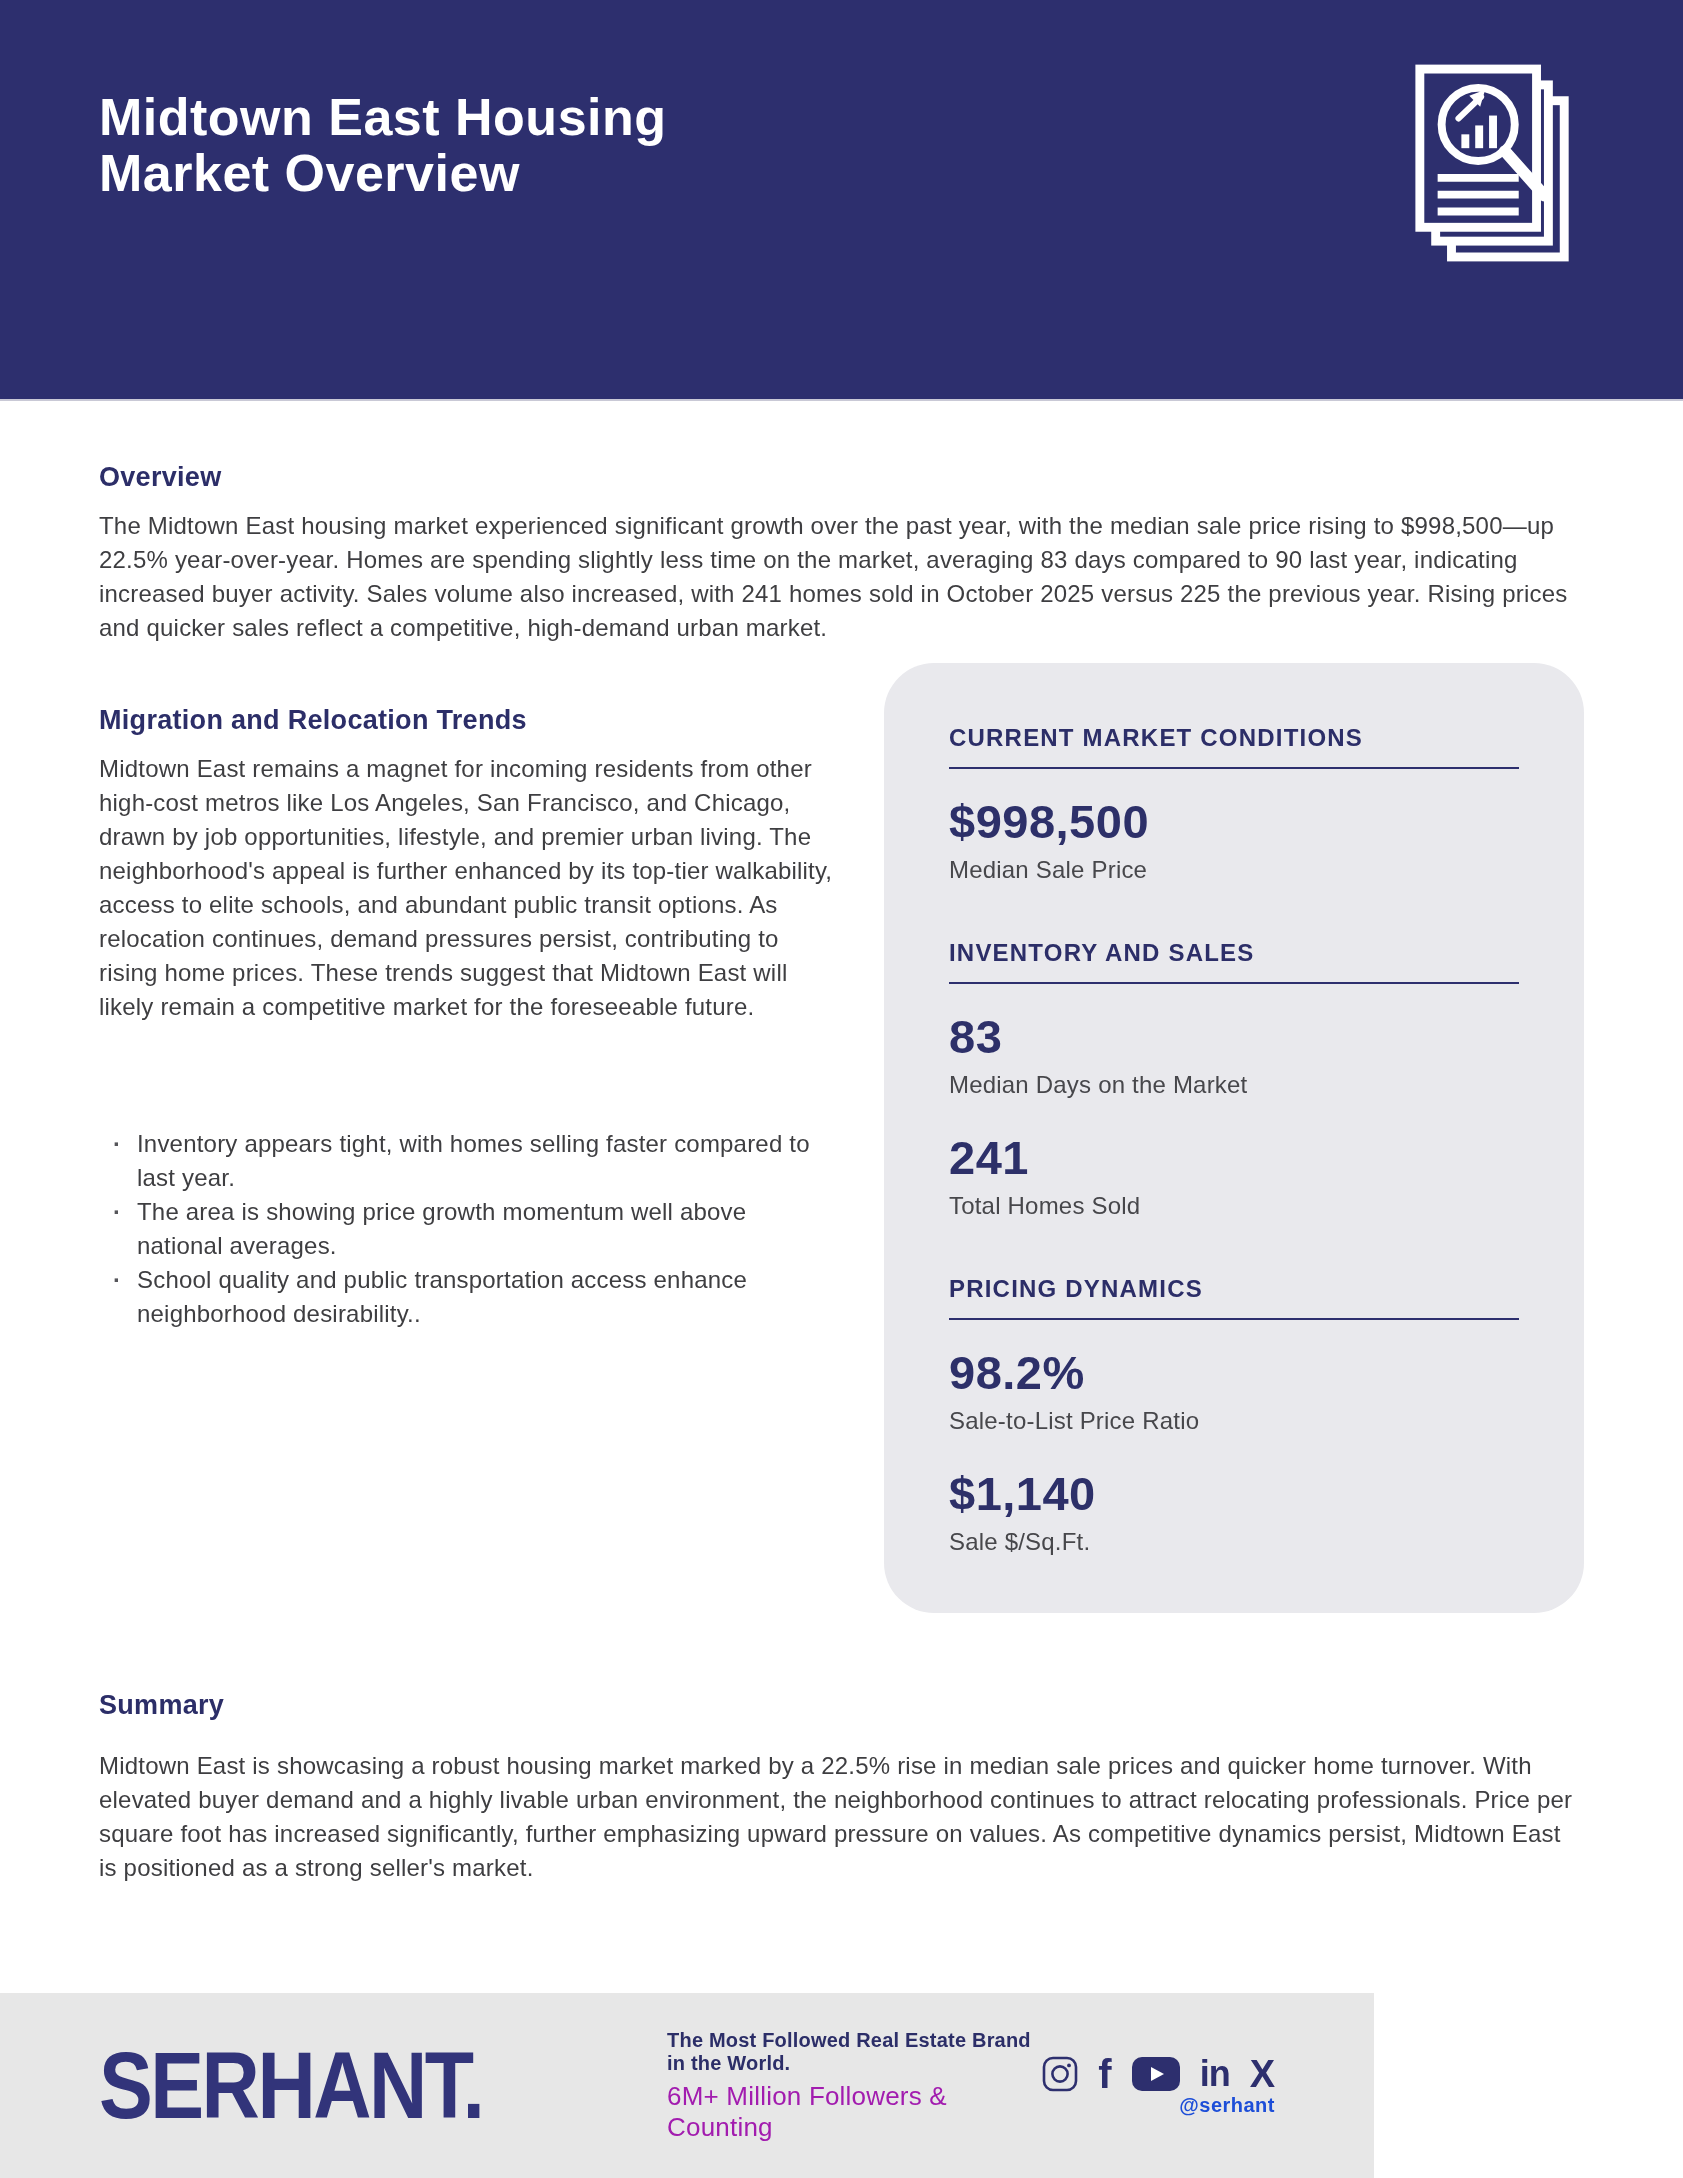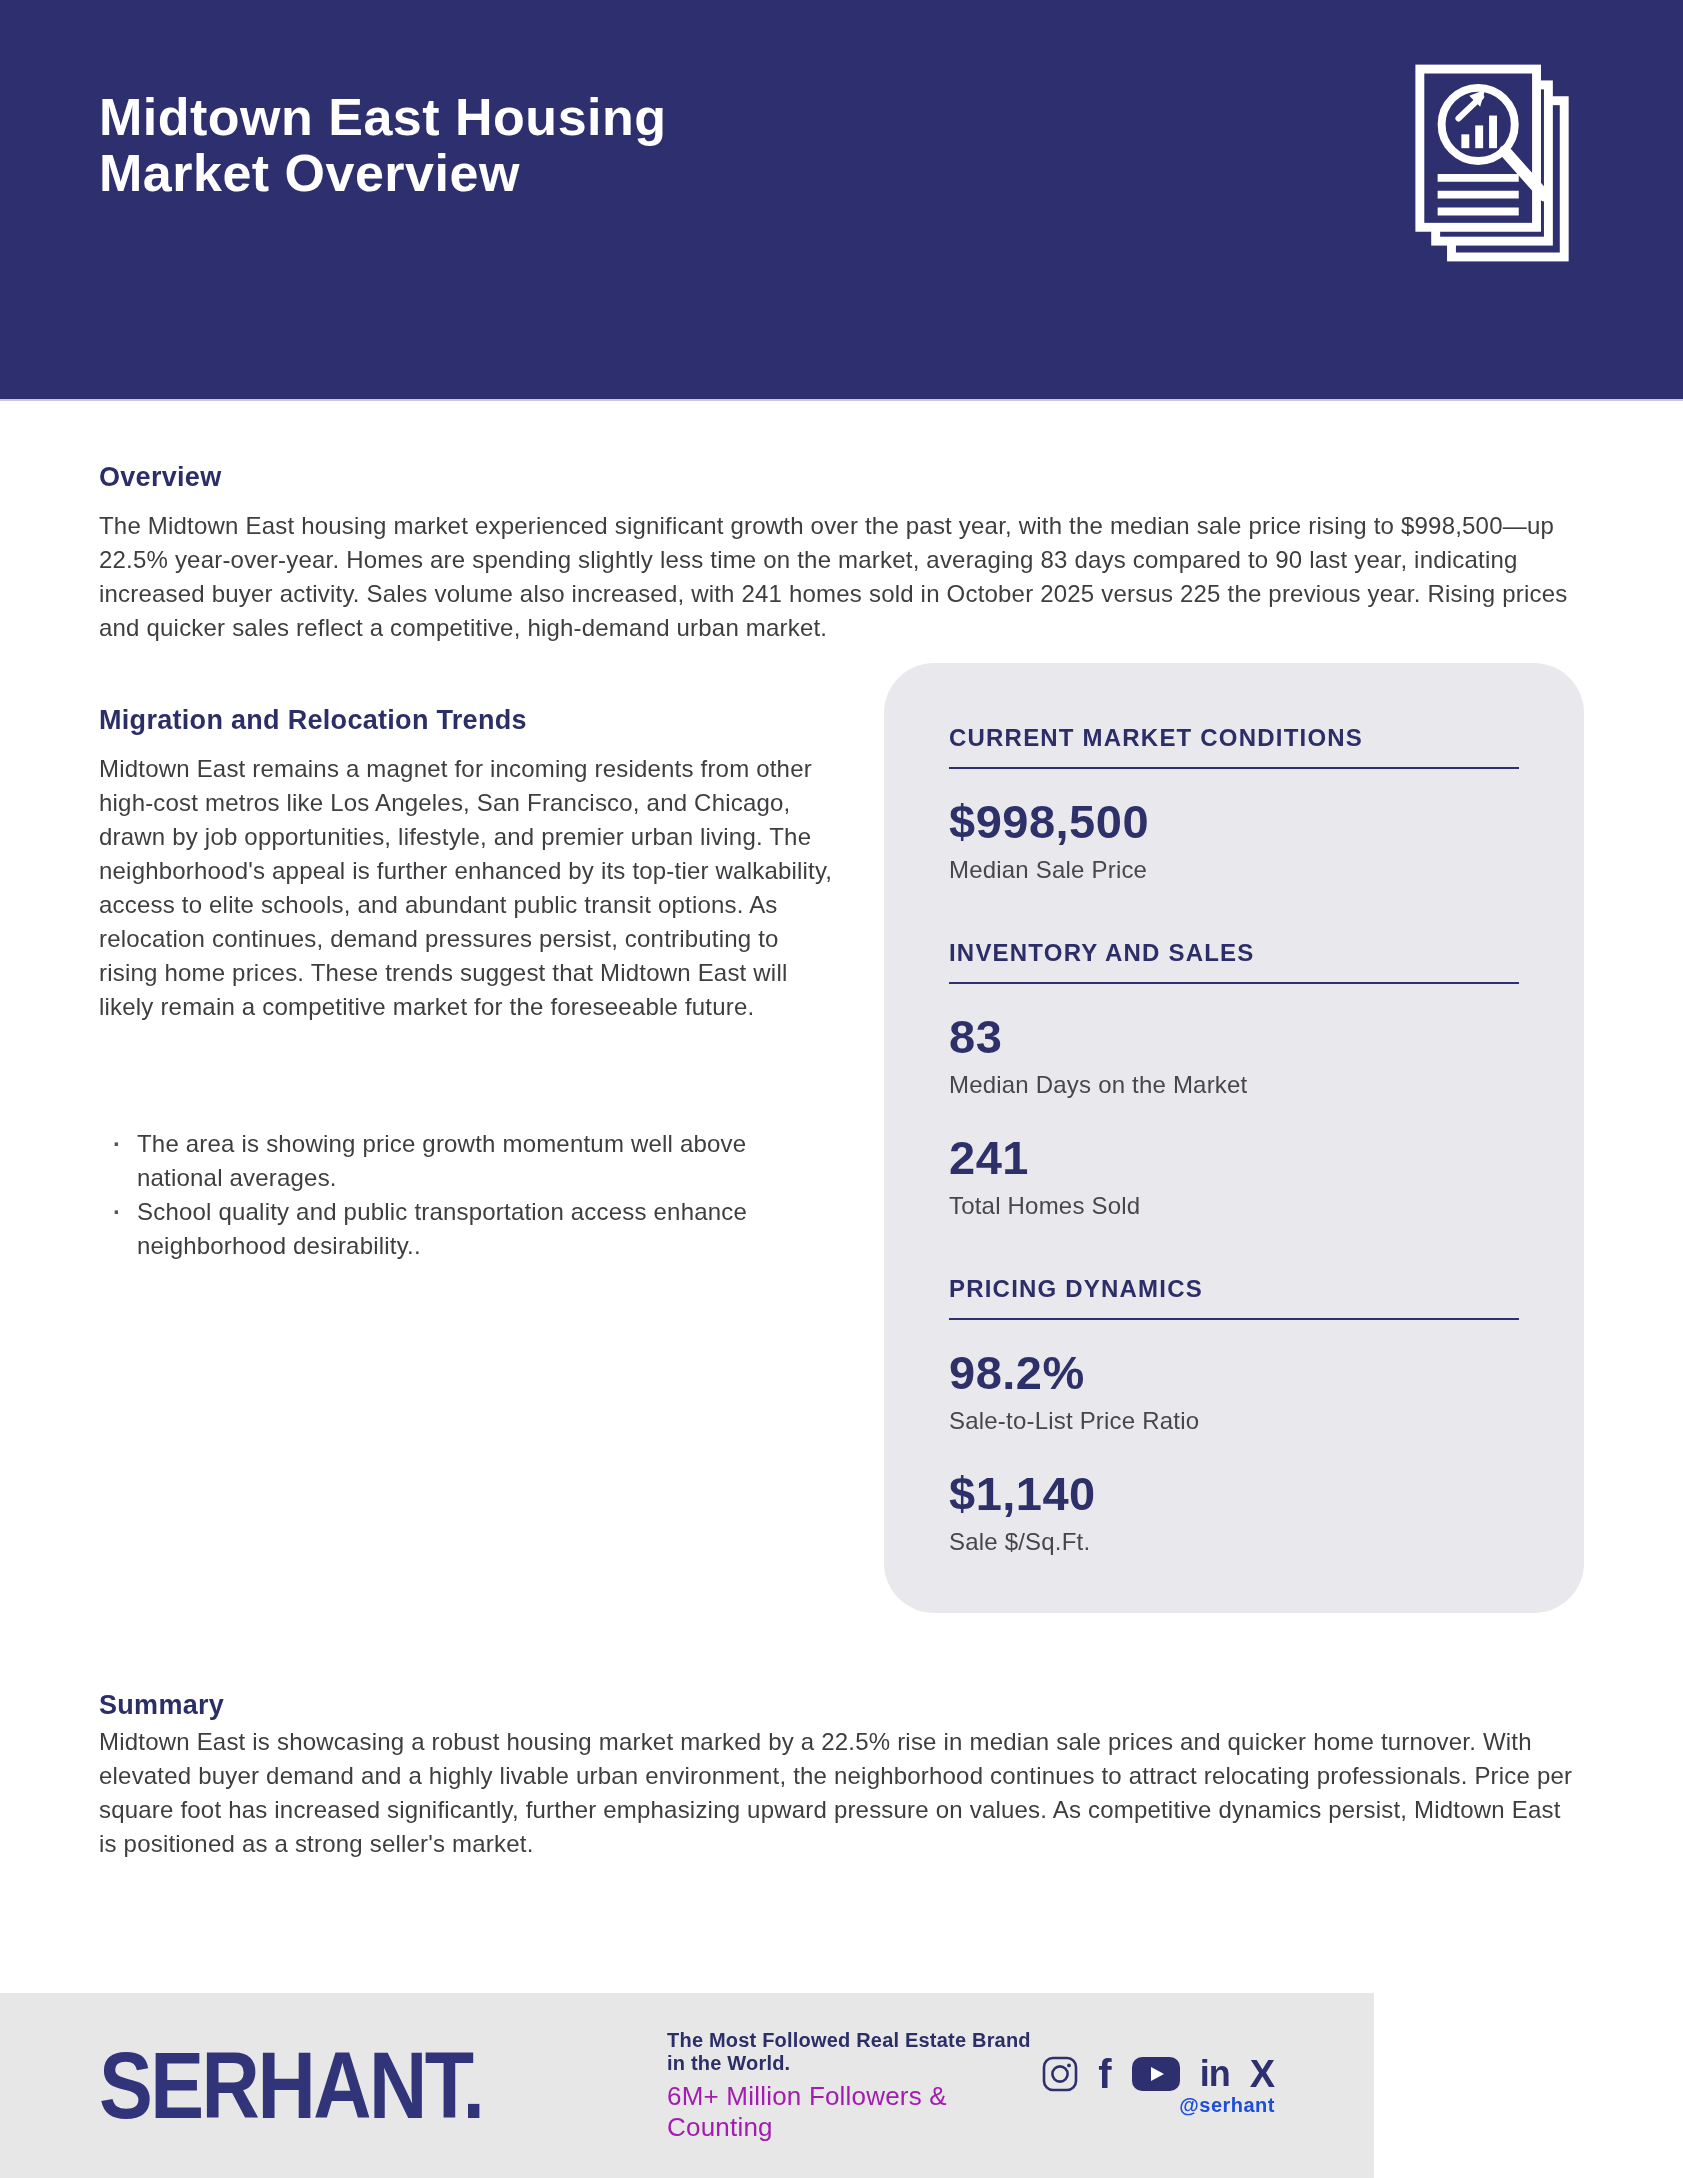--- a/index.html
+++ b/index.html
@@ -54,21 +54,21 @@
   }
   .card .h3-gap{ margin-top:55px; }
   .stat-value{
     margin-top:28px; color:#2d3069; font-size:47px; font-weight:bold;
     line-height:49px; letter-spacing:0.5px;
   }
   .stat-value.tight{ margin-top:34px; }
   .stat-label{ margin-top:10px; font-size:24px; color:#47474b; letter-spacing:0.2px; }
   
   .summary{ margin-top:77px; }
-  .summary .body-txt{ margin-top:4px; max-width:1475px; }
+  .summary .body-txt{ margin-top:28px; max-width:1475px; }
   
   .footer{
     position:absolute; left:0; bottom:0; width:1374px; height:185px;
     background:#e7e7e7; display:flex; align-items:center; padding:0 99px;
   }
   .logo{
     font-size:95px; font-weight:bold; color:#32347a; letter-spacing:-3px;
     transform:scaleX(0.85); transform-origin:left center; white-space:nowrap;
   }
   .tagline{ margin-left:117px; }
@@ -120,20 +120,21 @@
     </div>
 
     <div class="columns">
 
       <div class="col-left">
         <div class="sec-h">Migration and Relocation Trends</div>
         <p class="body-txt">Midtown East remains a magnet for incoming residents from other high-cost metros like Los Angeles, San Francisco, and Chicago, drawn by job opportunities, lifestyle, and premier urban living. The neighborhood's appeal is further enhanced by its top-tier walkability, access to elite schools, and abundant public transit options. As relocation continues, demand pressures persist, contributing to rising home prices. These trends suggest that Midtown East will likely remain a competitive market for the foreseeable future.</p>
 
         <div class="insights">
           <ul>
+            <li>Inventory appears tight, with homes selling faster compared to last year.</li>
             <li>The area is showing price growth momentum well above national averages.</li>
             <li>School quality and public transportation access enhance neighborhood desirability..</li>
           </ul>
         </div>
       </div>
 
       <div class="card">
         <h3>CURRENT MARKET CONDITIONS</h3>
         <div class="stat-value">$998,500</div>
         <div class="stat-label">Median Sale Price</div>

